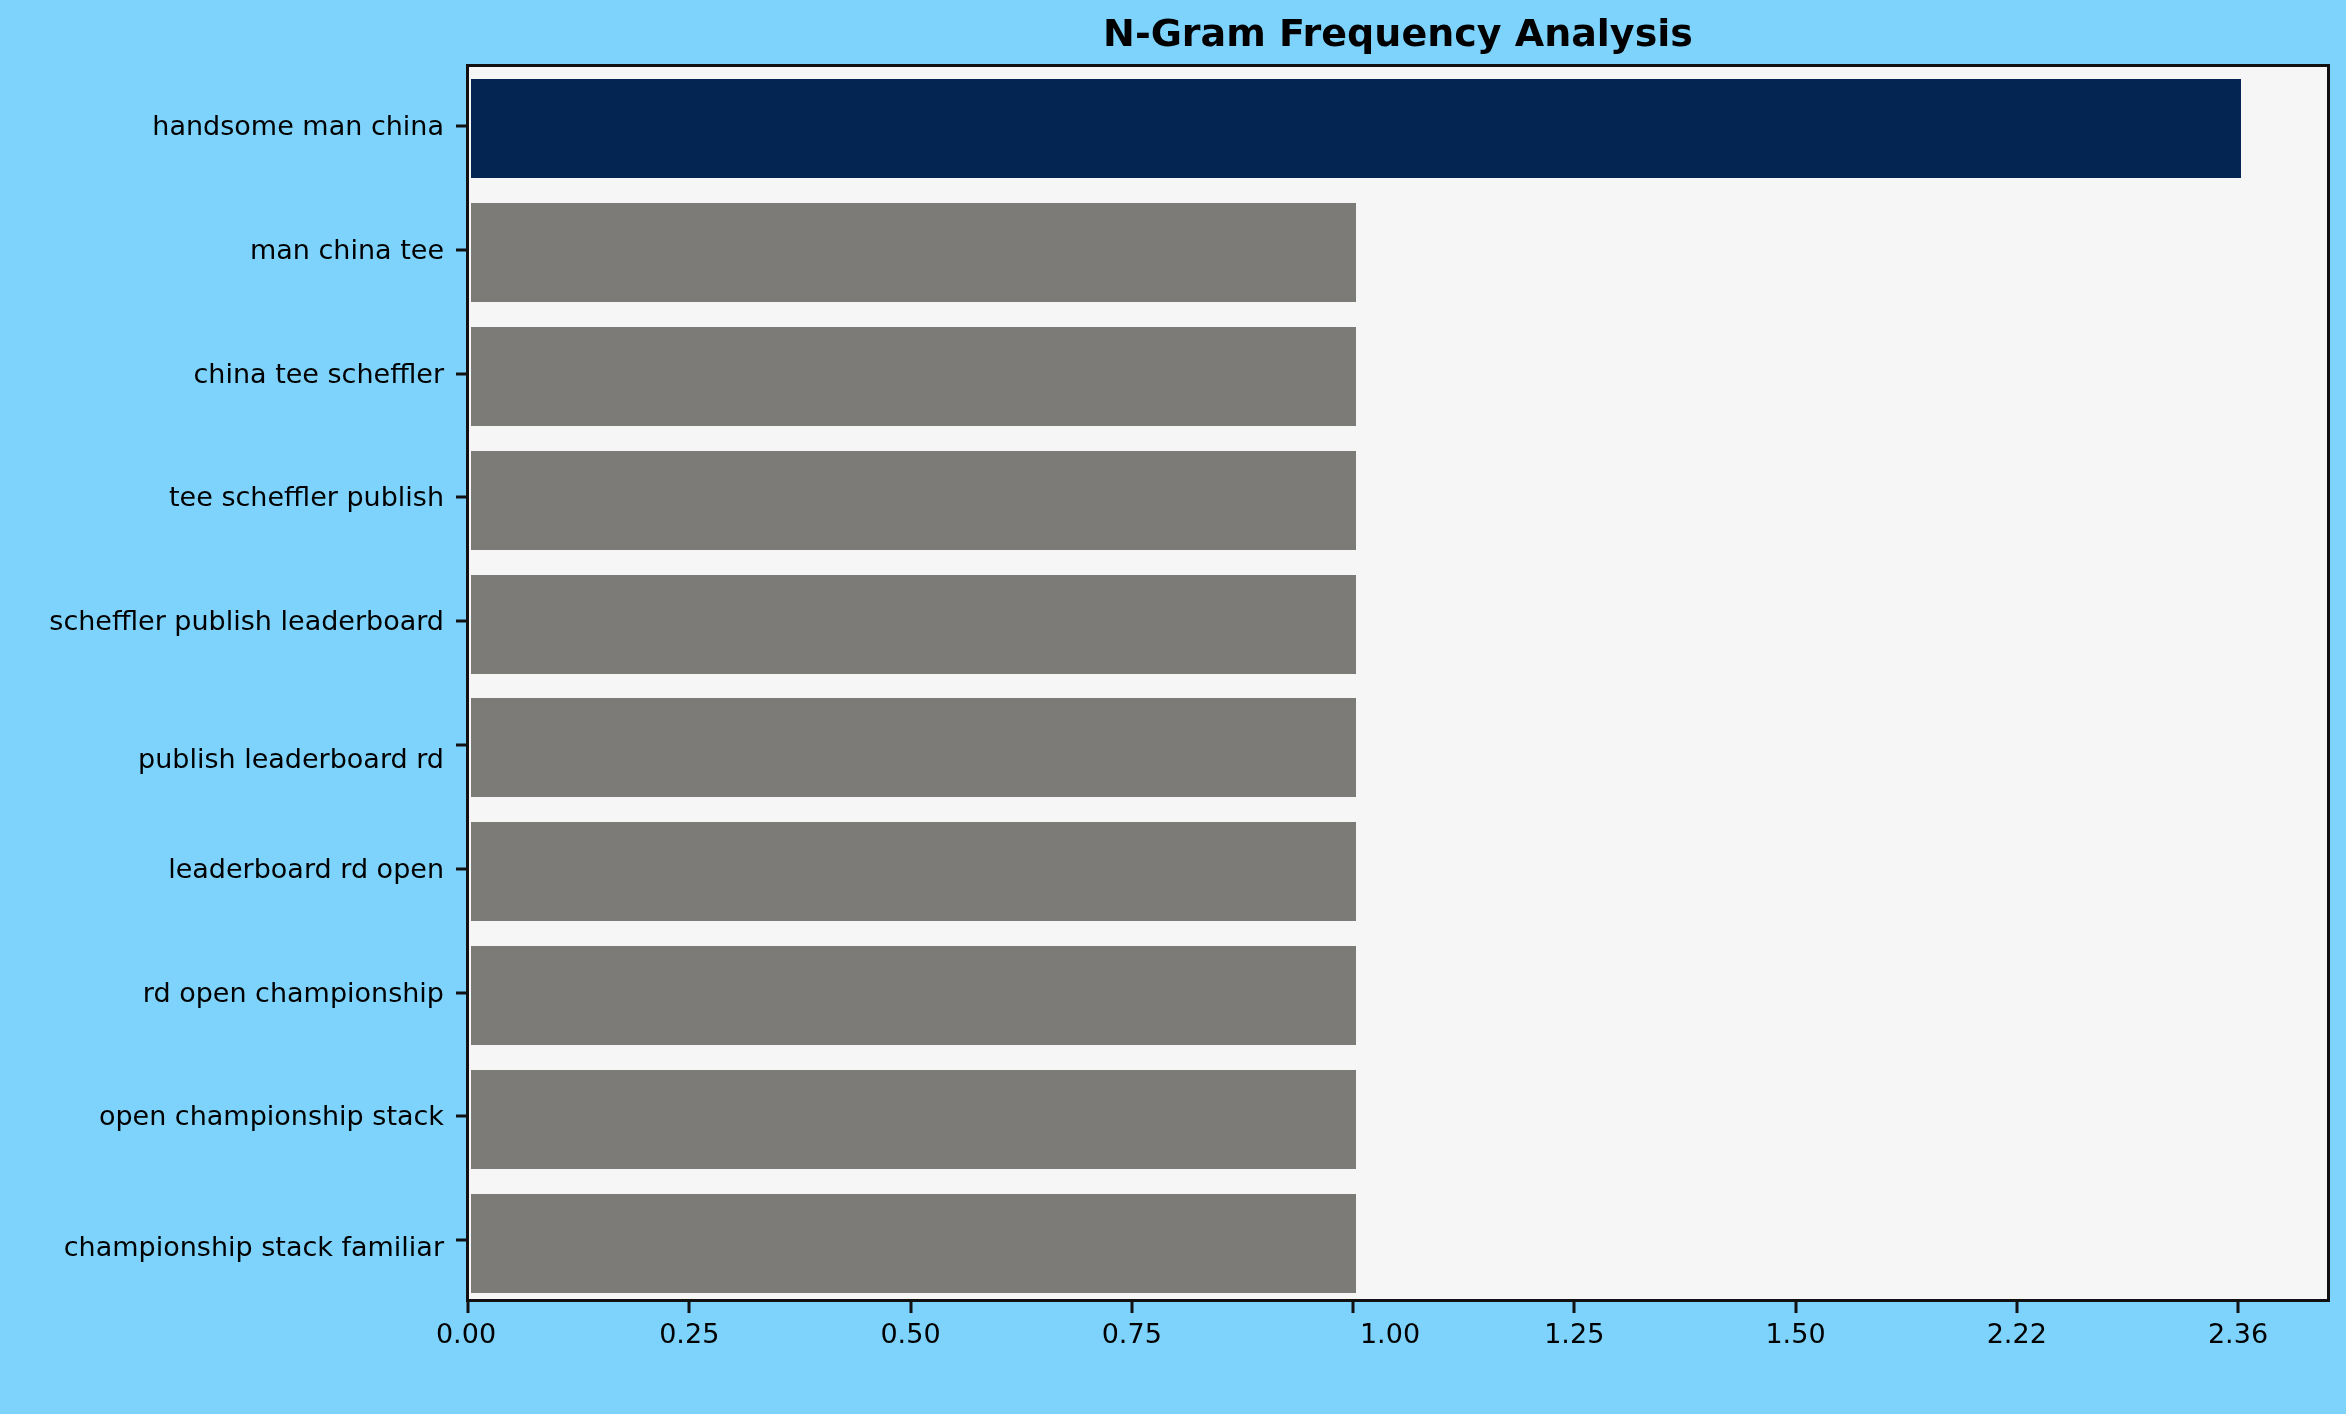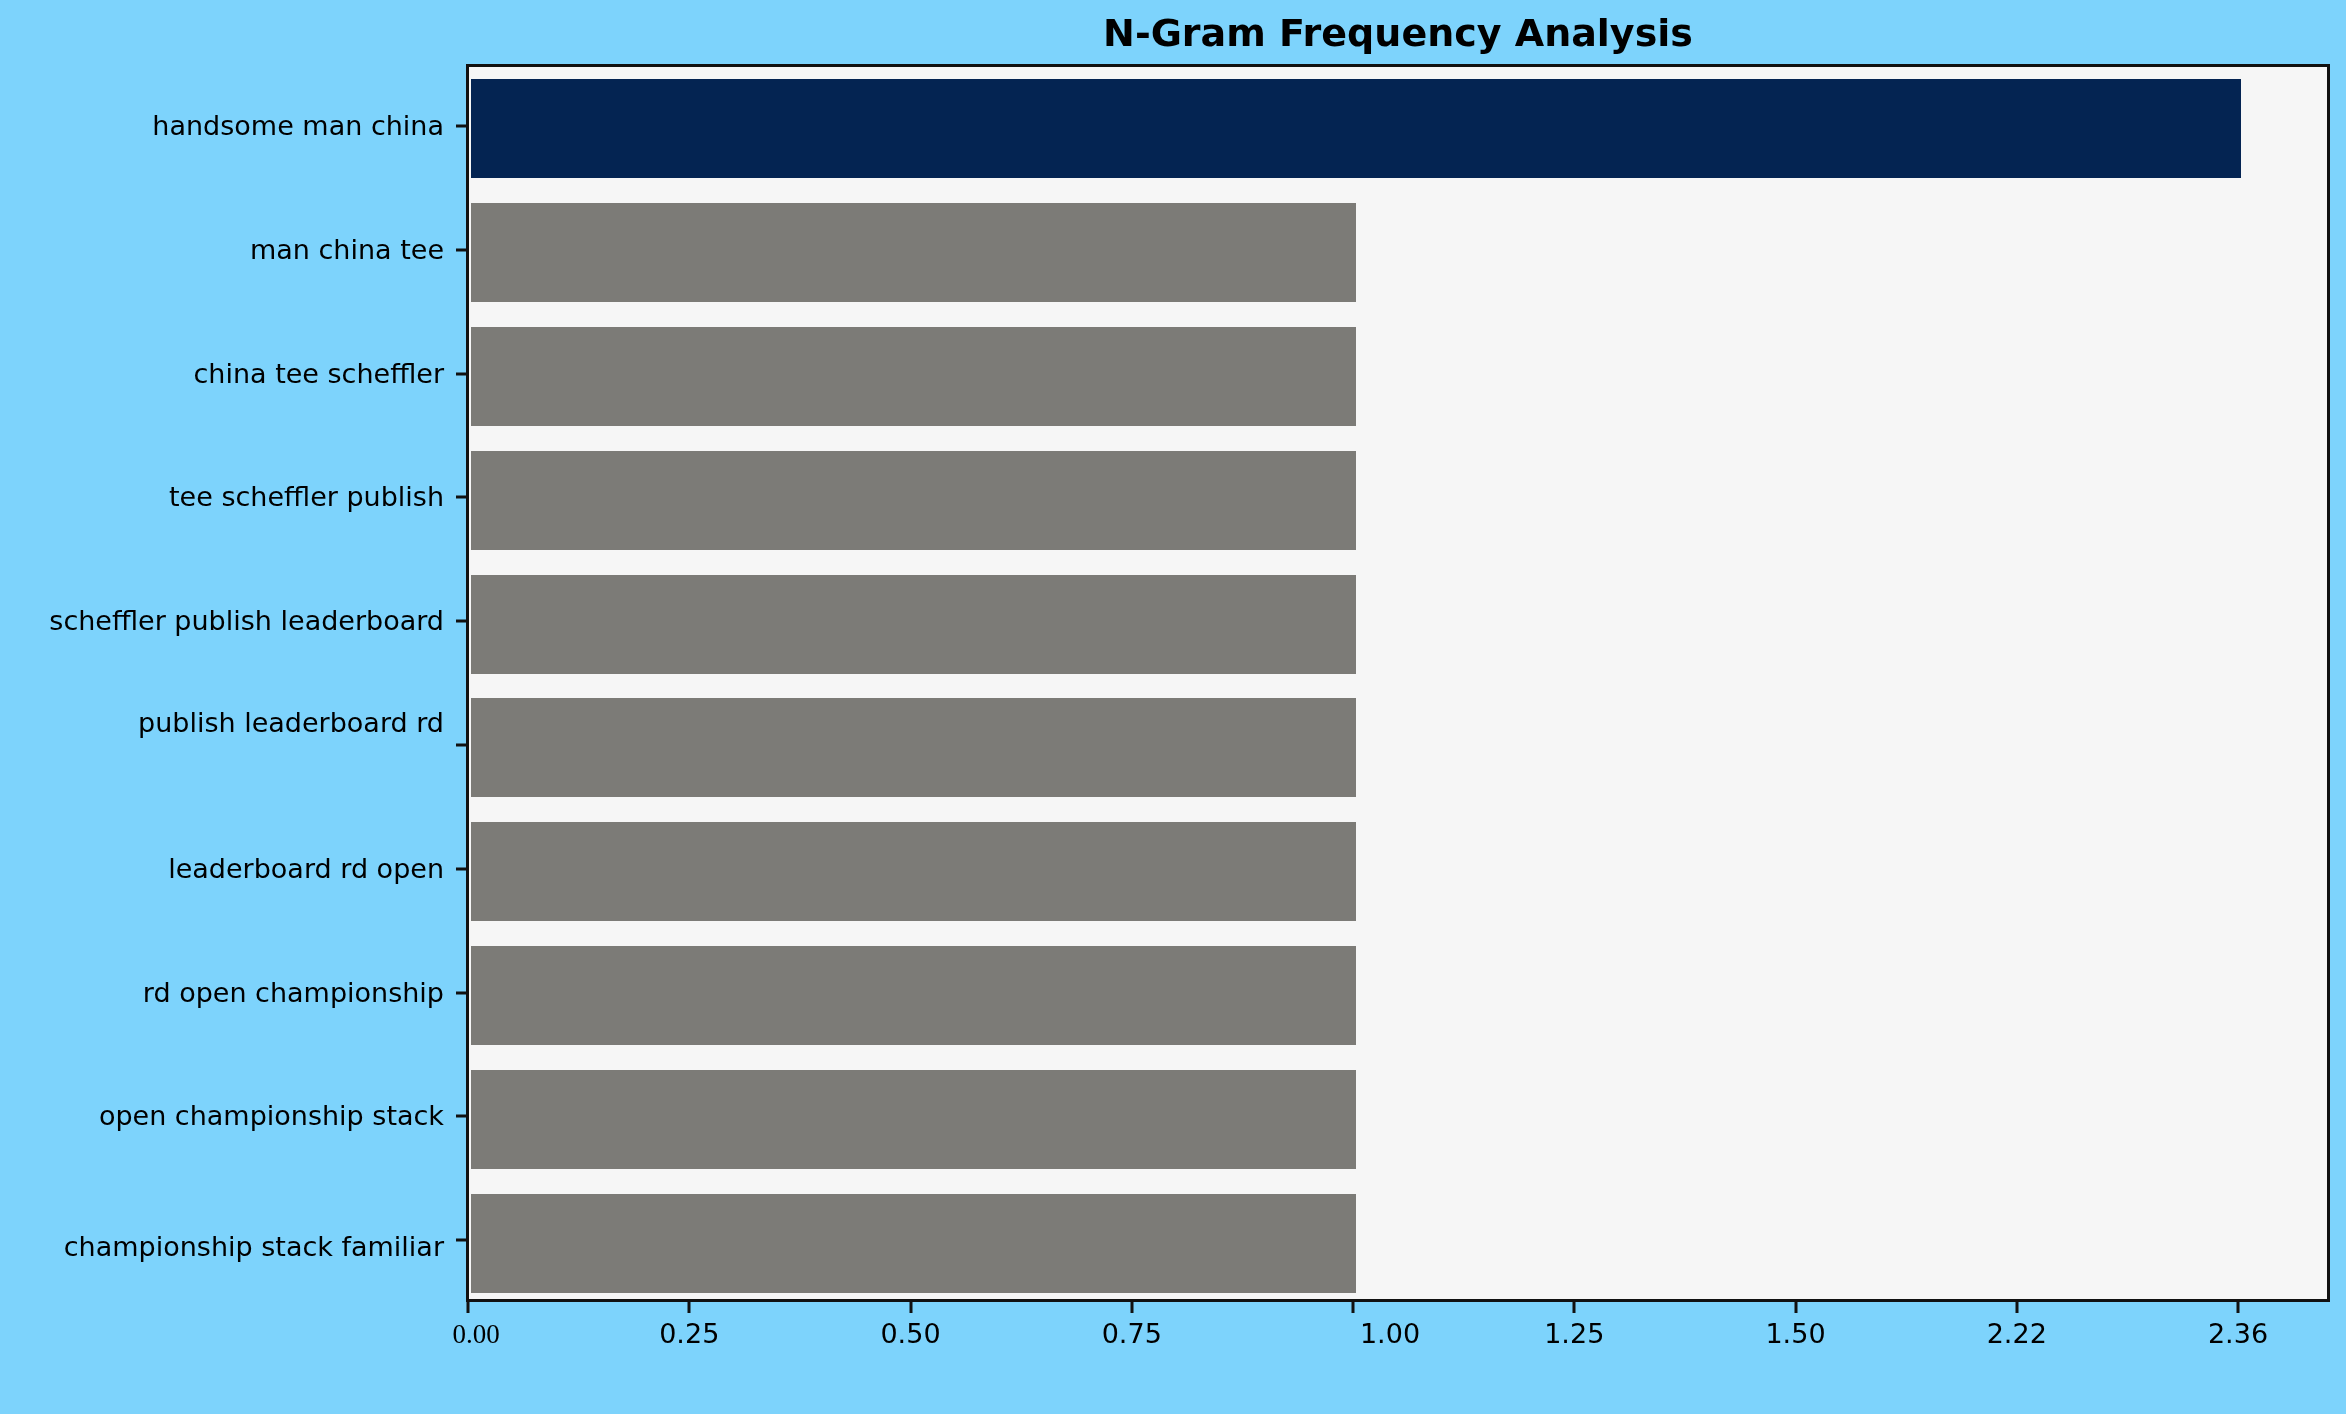--- a/index.html
+++ b/index.html
@@ -146,21 +146,21 @@
       <div class="y-tick-label" style="top: 61.9px;">handsome man china</div>
       <div class="y-tick-mark" style="top: 61.9px;"></div>
       <div class="y-tick-label" style="top: 185.7px;">man china tee</div>
       <div class="y-tick-mark" style="top: 185.7px;"></div>
       <div class="y-tick-label" style="top: 309.5px;">china tee scheffler</div>
       <div class="y-tick-mark" style="top: 309.5px;"></div>
       <div class="y-tick-label" style="top: 433.3px;">tee scheffler publish</div>
       <div class="y-tick-mark" style="top: 433.3px;"></div>
       <div class="y-tick-label" style="top: 557.1px;">scheffler publish leaderboard</div>
       <div class="y-tick-mark" style="top: 557.1px;"></div>
-      <div class="y-tick-label" style="top: 659px;">publish leaderboard rd</div>
+      <div class="y-tick-label" style="top: 695px;">publish leaderboard rd</div>
       <div class="y-tick-mark" style="top: 680.9px;"></div>
       <div class="y-tick-label" style="top: 804.7px;">leaderboard rd open</div>
       <div class="y-tick-mark" style="top: 804.7px;"></div>
       <div class="y-tick-label" style="top: 928.5px;">rd open championship</div>
       <div class="y-tick-mark" style="top: 928.5px;"></div>
       <div class="y-tick-label" style="top: 1052.3px;">open championship stack</div>
       <div class="y-tick-mark" style="top: 1052.3px;"></div>
       <div class="y-tick-label" style="top: 1183px;">championship stack familiar</div>
       <div class="y-tick-mark" style="top: 1176.1px;"></div>
     </div>
@@ -195,21 +195,21 @@
           <div class="bar" style="left: 2px; width: 885px; background: rgb(124, 123, 119);"></div>
         </div>
         <div class="bar-row" style="top: 1126.58px; height: 99.04px;">
           <div class="bar" style="left: 2px; width: 885px; background: rgb(124, 123, 119);"></div>
         </div>
       </div>
   </div>
 
   <div id="x-axis">
       <div class="x-tick-mark" style="left: 2px;"></div>
-      <div class="x-tick-label" style="left: 10px; font-family: Liberation Serif, serif;">0.00</div>
+      <div class="x-tick-label" style="left: 0;">0.00</div>
       <div class="x-tick-mark" style="left: 223.25px;"></div>
       <div class="x-tick-label" style="left: 223.25px;">0.25</div>
       <div class="x-tick-mark" style="left: 444.5px;"></div>
       <div class="x-tick-label" style="left: 444.5px;">0.50</div>
       <div class="x-tick-mark" style="left: 665.75px;"></div>
       <div class="x-tick-label" style="left: 665.75px;">0.75</div>
       <div class="x-tick-mark" style="left: 887px;"></div>
       <div class="x-tick-label" style="left: 924px;">1.00</div>
       <div class="x-tick-mark" style="left: 1108.25px;"></div>
       <div class="x-tick-label" style="left: 1108.25px;">1.25</div>

